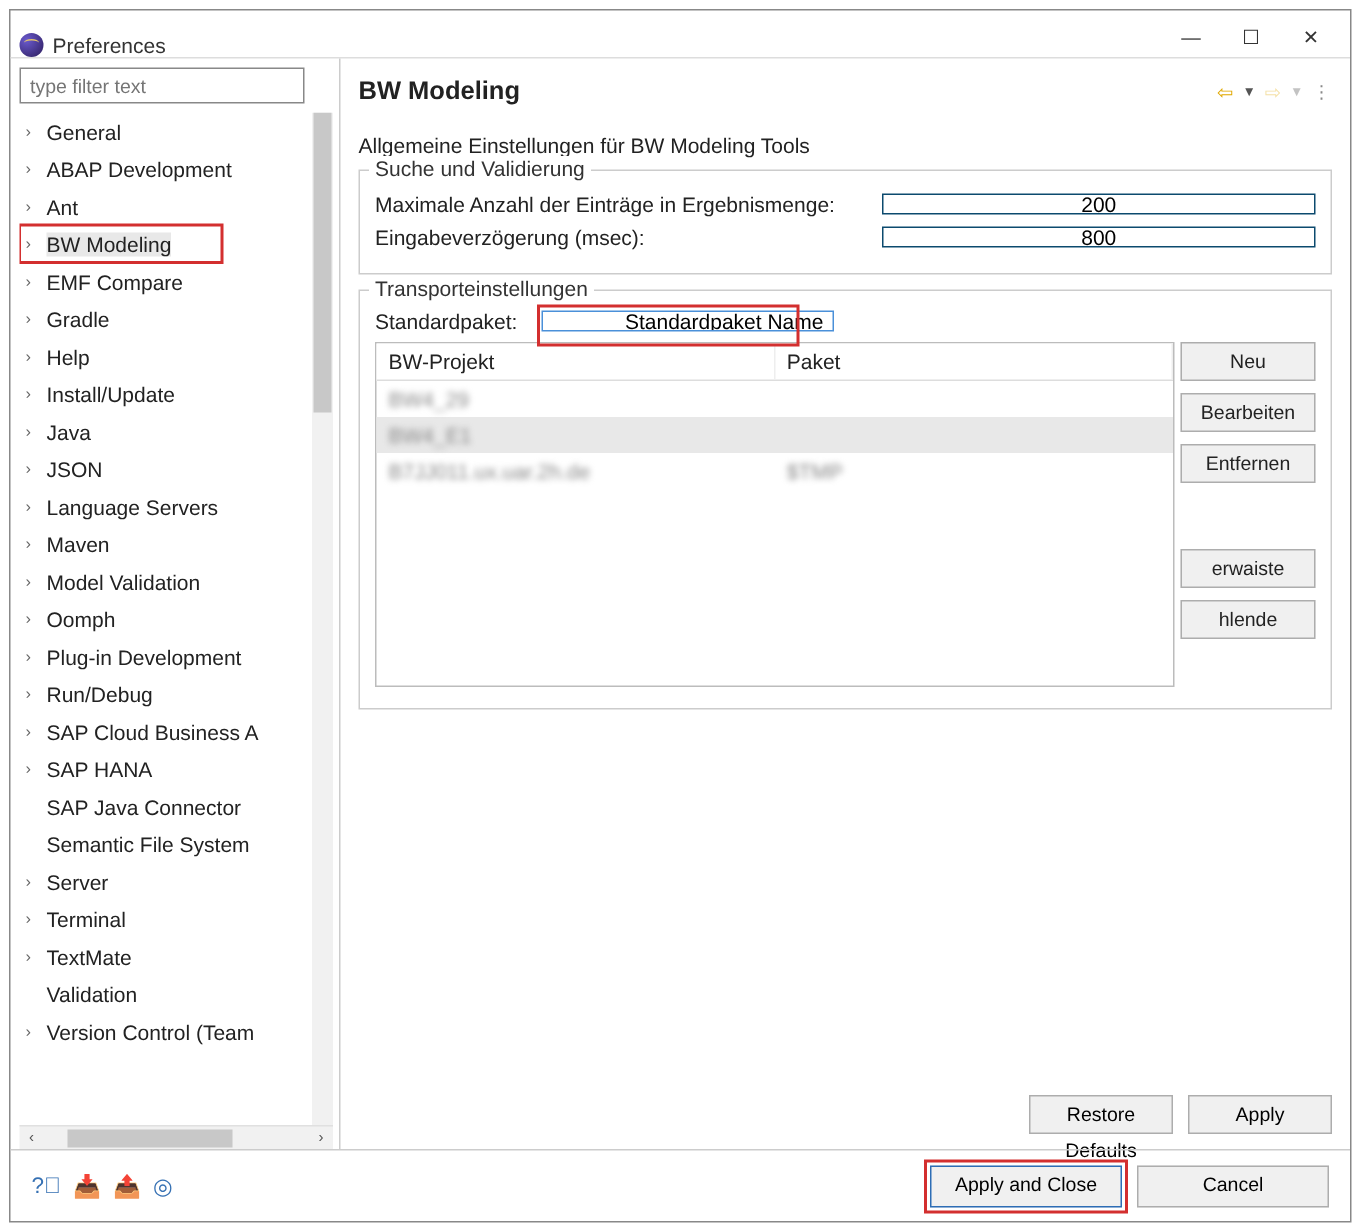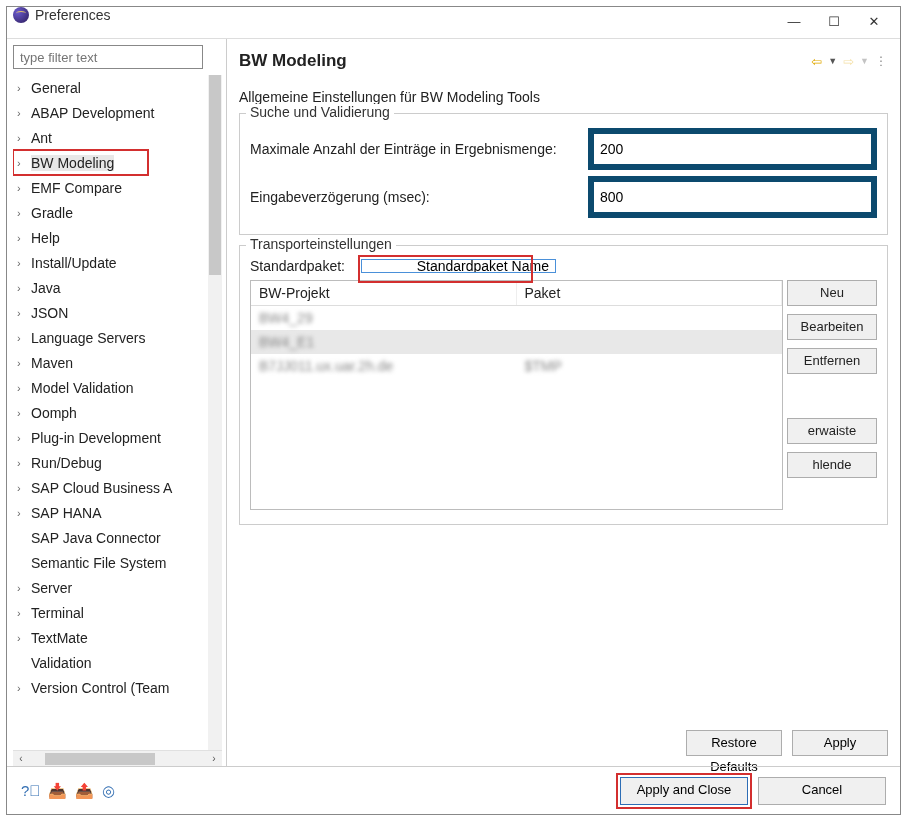--- a/index.html
+++ b/index.html
@@ -1,18 +1,18 @@
 <!DOCTYPE html>
 <html><head>
 <meta charset="utf-8">
 <style>
   * { box-sizing: border-box; font-family: "Segoe UI", Tahoma, sans-serif; }
   body { margin: 0; background: #fff; padding: 6px; }
   .window { width: 895px; height: 809px; border: 1px solid #888; background: #fff; display: flex; flex-direction: column; }
-  .titlebar { height: 32px; display: flex; align-items: flex-start; padding: 0 6px; border-bottom: 1px solid #ddd; }
+  .titlebar { height: 32px; display: flex; align-items: flex-end; padding: 0 6px; border-bottom: 1px solid #ddd; }
   .titlebar .title { font-size: 14px; margin-left: 6px; color: #333; flex: 1; }
   .titlebar .ctrl { width: 40px; height: 28px; display: flex; align-items: center; justify-content: center; color: #333; font-size: 13px; }
   .eclipse-logo { width: 16px; height: 16px; border-radius: 50%; background: radial-gradient(circle at 30% 30%, #6a5acd, #2b1b5a); position: relative; }
   .eclipse-logo::after { content:""; position:absolute; top:4px; left:3px; width:10px; height:4px; border-top:1px solid #e0c070; border-radius:50%; }
   .body { flex:1; display:flex; min-height:0; }
   .left { width:220px; border-right:1px solid #ccc; display:flex; flex-direction:column; padding:6px 4px 0 6px; }
   .filter-input { width:190px; height:24px; border:1px solid #888; font-size:13px; padding:2px 6px; color:#555; background:#fff; margin-bottom:6px; }
   .tree-wrap { flex:1; position:relative; overflow:hidden; }
   .tree { position:absolute; inset:0 14px 0 0; overflow-y:auto; font-size:14px; color:#222; }
   .tree-item { display:flex; align-items:center; height:25px; padding-left:4px; white-space:nowrap; }
@@ -28,21 +28,21 @@
   .header-row { height:40px; display:flex; align-items:center; padding:4px 12px 0 12px; }
   .header-row h2 { font-size:17px; font-weight:600; margin:0; flex:1; color:#222; }
   .toolbar-icons { display:flex; gap:6px; align-items:center; color:#888; font-size:12px;}
   .yarrow { color:#e0a800; font-size:13px; }
   .content { flex:1; padding:4px 12px 6px 12px; font-size:14px; color:#222; overflow:hidden;}
   .desc { margin: 6px 0 8px 0; }
   .fieldset { border:1px solid #ccc; padding:8px 10px 10px 10px; margin-bottom:10px; position:relative;}
   .fieldset .legend { position:absolute; top:-10px; left:6px; background:#fff; padding:0 4px; font-size:14px; color:#333;}
   .form-row { display:flex; align-items:center; margin:6px 0; gap:8px;}
   .form-row label { width:330px; }
-  .text-input { flex:1; height:42px; border:6px solid #0c4a6e; padding:2px 6px; font-size:14px;}
+  .text-input { flex:1; height:14px; border:1px solid #0c4a6e; padding:2px 6px; font-size:14px;text-align:center;}
   .sort-box { display:flex; gap:8px; }
   .sort-list { flex:1; border:1px solid #7a7a7a; background:#fff; height:78px; padding:2px 4px; font-size:14px;}
   .sort-buttons { width:86px; display:flex; flex-direction:column; gap:4px; }
   .btn { height:26px; border:1px solid #adadad; background:#f0f0f0; font-size:13px; text-align:center; line-height:24px; cursor:default;}
   .trans-label-row { display:flex; align-items:center; gap:16px; margin:4px 0 6px 0;}
   .trans-input { flex:1; height:14px; border:1px solid #4a90d9; padding:2px 6px; font-size:14px;text-align:right;}
   .trans-input-wrap { position:relative; flex:1; }
   .red-rect { position:absolute; top:-3px; left:-3px; height:28px; width:175px; border:2px solid #d32f2f; pointer-events:none;}
   .table-area { display:flex; gap:4px; }
   .table-box { flex:1; border:1px solid #bcbcbc; background:#fff; height:230px; display:flex; flex-direction:column;}

